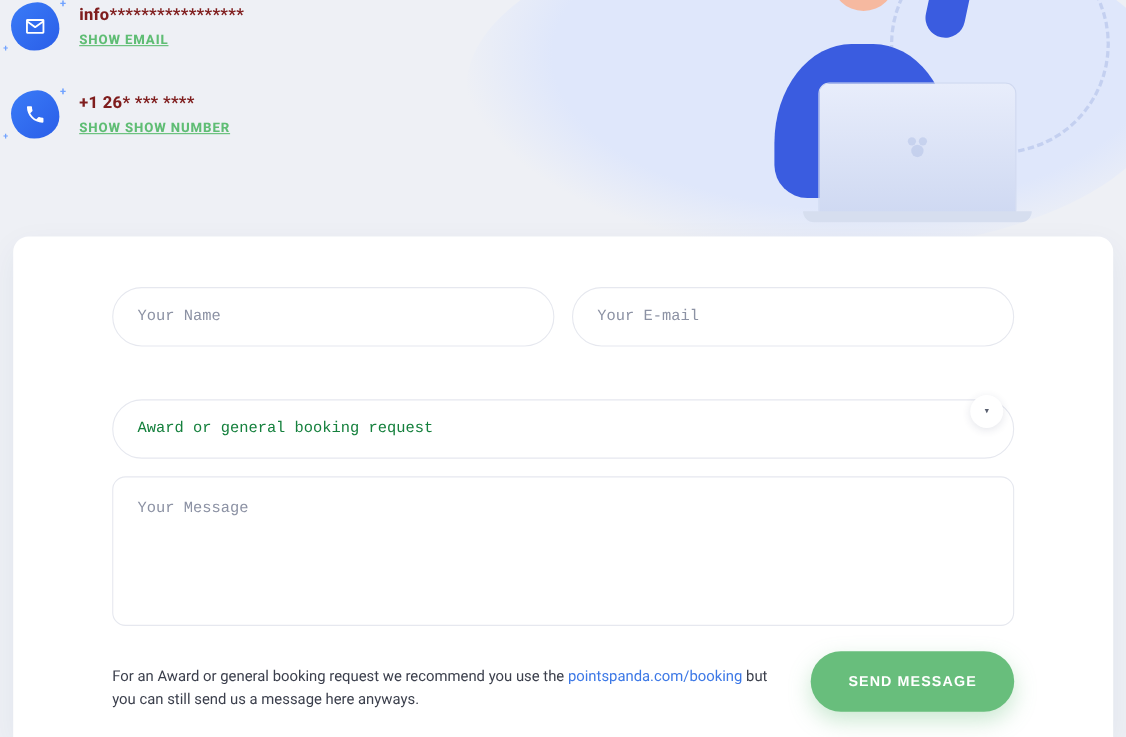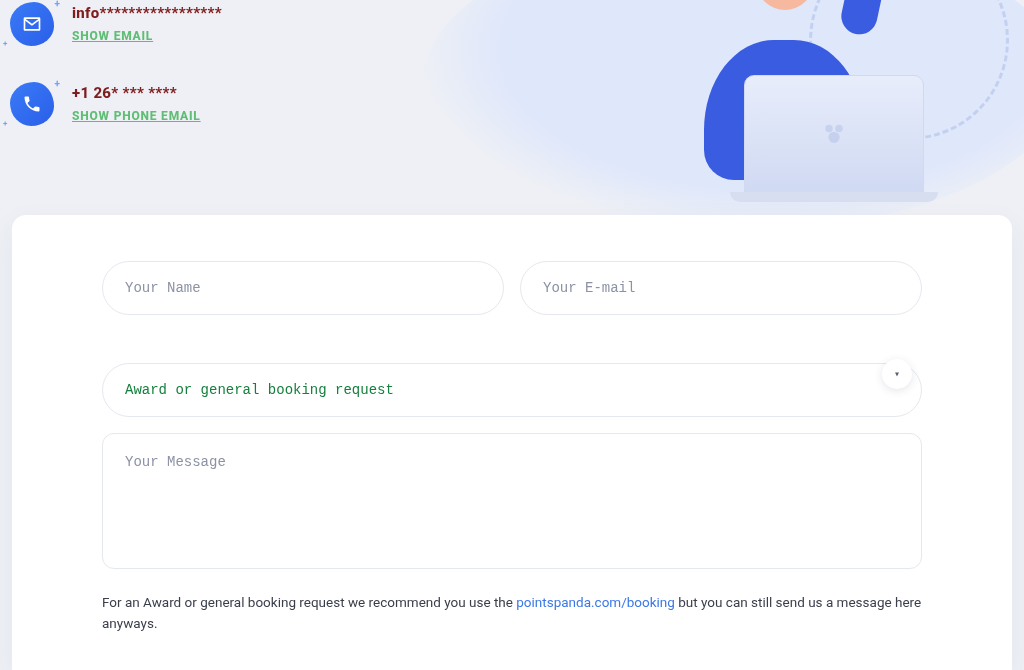--- a/index.html
+++ b/index.html
@@ -256,21 +256,21 @@
   <div class="contact-block phone">
     <div class="icon-blob">
       <span class="plus1">+</span>
         <span class="plus2">+</span>
       <svg viewBox="0 0 24 24">
           <path d="M6.6 10.8c1.44 2.83 3.77 5.15 6.6 6.6l2.2-2.2c.27-.27.67-.36 1.02-.24 1.12.37 2.33.57 3.58.57.55 0 1 .45 1 1V20c0 .55-.45 1-1 1C10.6 21 3 13.4 3 4c0-.55.45-1 1-1h3.47c.55 0 1 .45 1 1 0 1.25.2 2.46.57 3.58.11.35.03.74-.25 1.02l-2.2 2.2Z"></path>
         </svg>
     </div>
     <div class="contact-text">
       <div class="contact-value">+1 26* *** ****</div>
-      <a class="contact-show">SHOW PHONE EMAIL</a>
+      <a class="contact-show">SHOW SHOW NUMBER</a>
     </div>
   </div>
 
   <div class="illus">
     <div class="illus-bg-blob"></div>
     <div class="illus-clock"></div>
     <div class="person-arm"></div>
 
     <div class="person-body"></div>
 
@@ -306,14 +306,15 @@
   <div class="row">
     <div class="field">
       <textarea class="textarea" placeholder="Your Message" style=""></textarea>
     </div>
   </div>
 
   <div class="footer-row">
     <p class="note">
       <span>For an Award or general booking request we recommend you use the </span><a href="#">pointspanda.com/booking</a><span> but you can still send us a message here anyways.</span>
     </p>
+    <button class="send-btn">SEND MESSAGE</button>
   </div>
 </div>
 
 </body></html>

